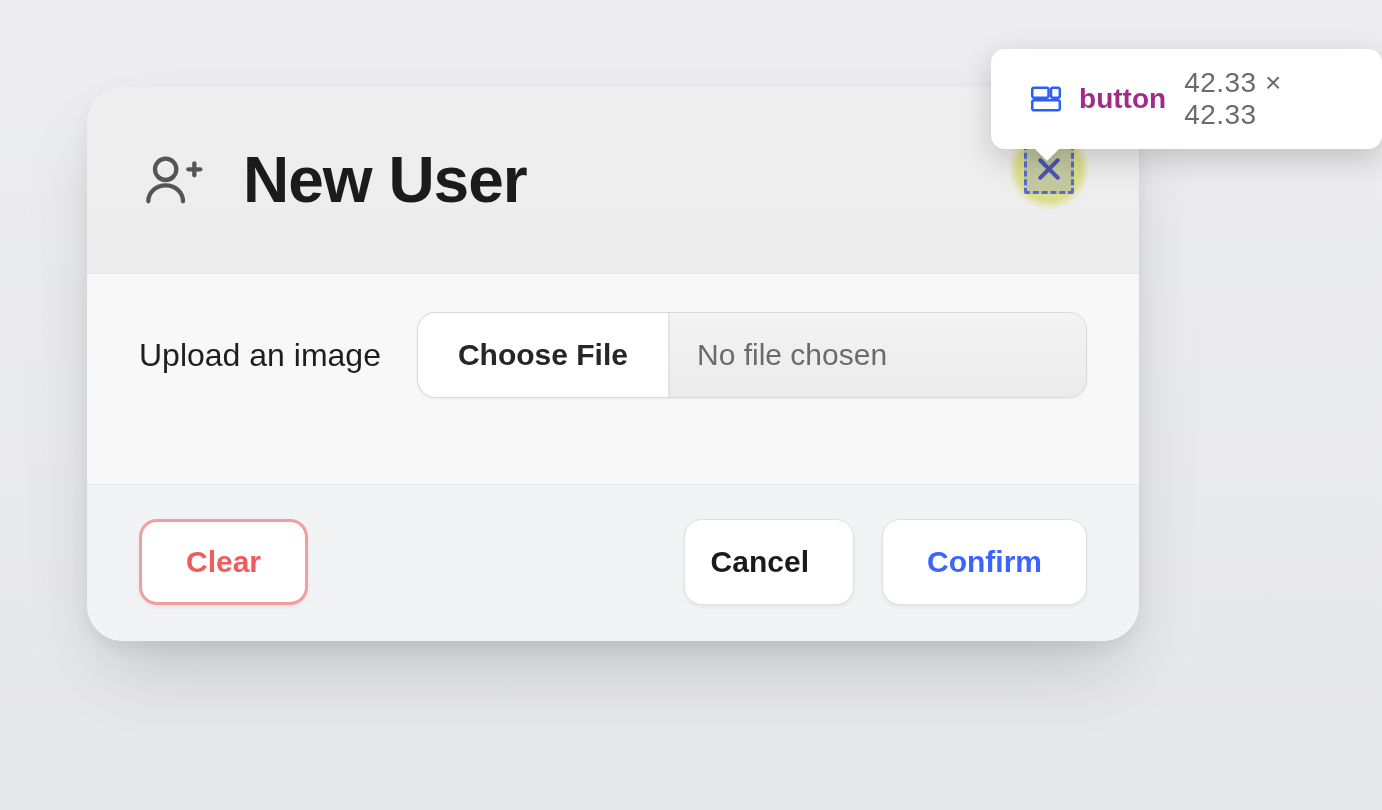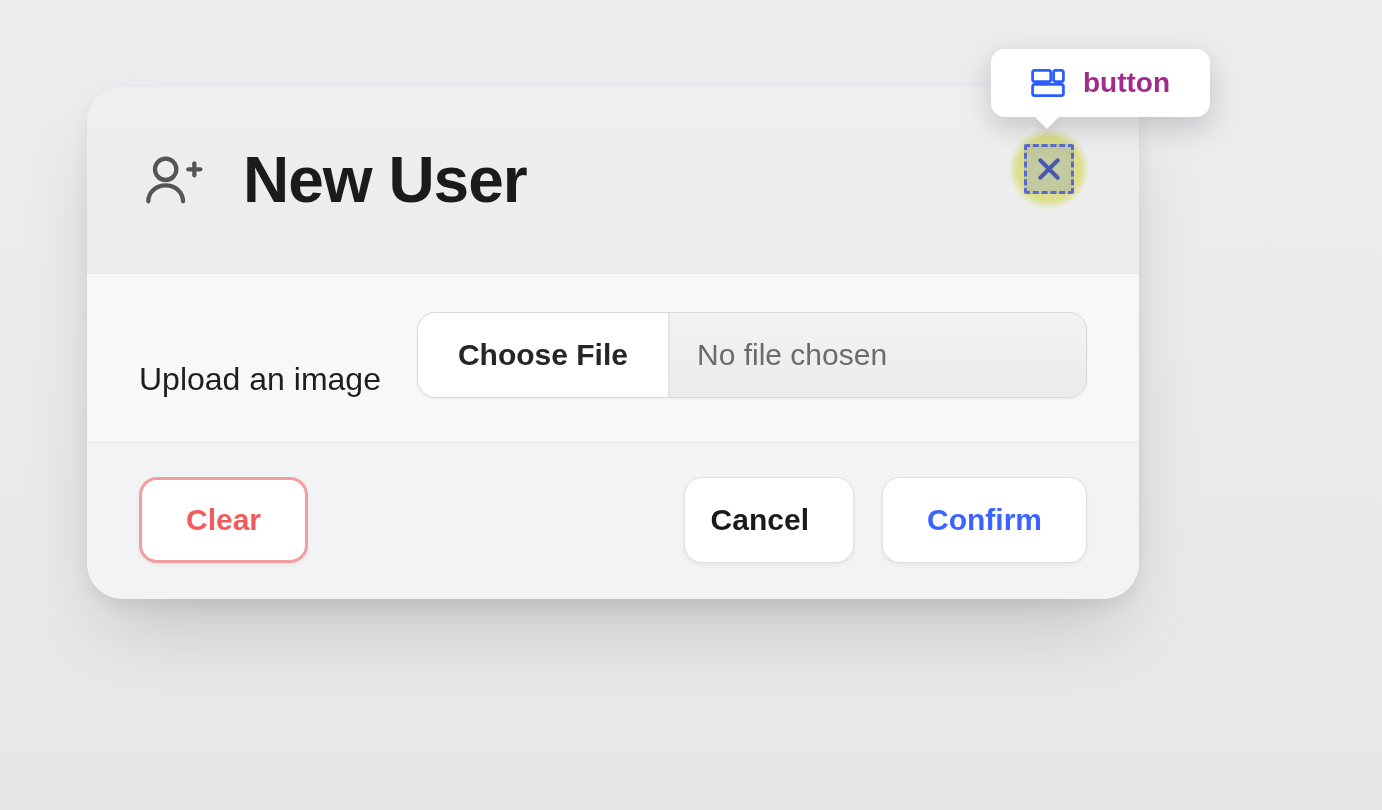--- a/index.html
+++ b/index.html
@@ -77,21 +77,22 @@
   }
   .close-inner-box svg{display:block;}
 
   .dialog-body{
     background:var(--card-body);
     padding:38px 52px 44px 52px;
     border-top:1px solid #e6e6e6;
     border-bottom:1px solid #e6e6e6;
   }
   .upload-row{
-    display:flex;align-items:flex-end;gap:36px;
+    display:flex;align-items:center;gap:36px;
+    margin-bottom:42px;
   }
   .upload-label{
     font-size:32px;
     color:#1e1e1e;
     font-weight:500;
   }
   .file-input{
     flex:1;
     height:86px;
     display:flex;align-items:stretch;
@@ -239,13 +240,14 @@
 
 </div>
 
 <div class="inspector">
   <svg class="grid-icon" viewBox="0 0 24 20" fill="none" stroke="currentColor" stroke-width="2">
     <rect x="1" y="1" width="13" height="8" rx="1.5"></rect>
     <rect x="16" y="1" width="7" height="8" rx="1.5"></rect>
     <rect x="1" y="11" width="22" height="8" rx="1.5"></rect>
   </svg>
   <span class="tagname">button</span>
+  <span class="dims">42.33 × 42.33</span>
 </div>
 
 </body></html>

